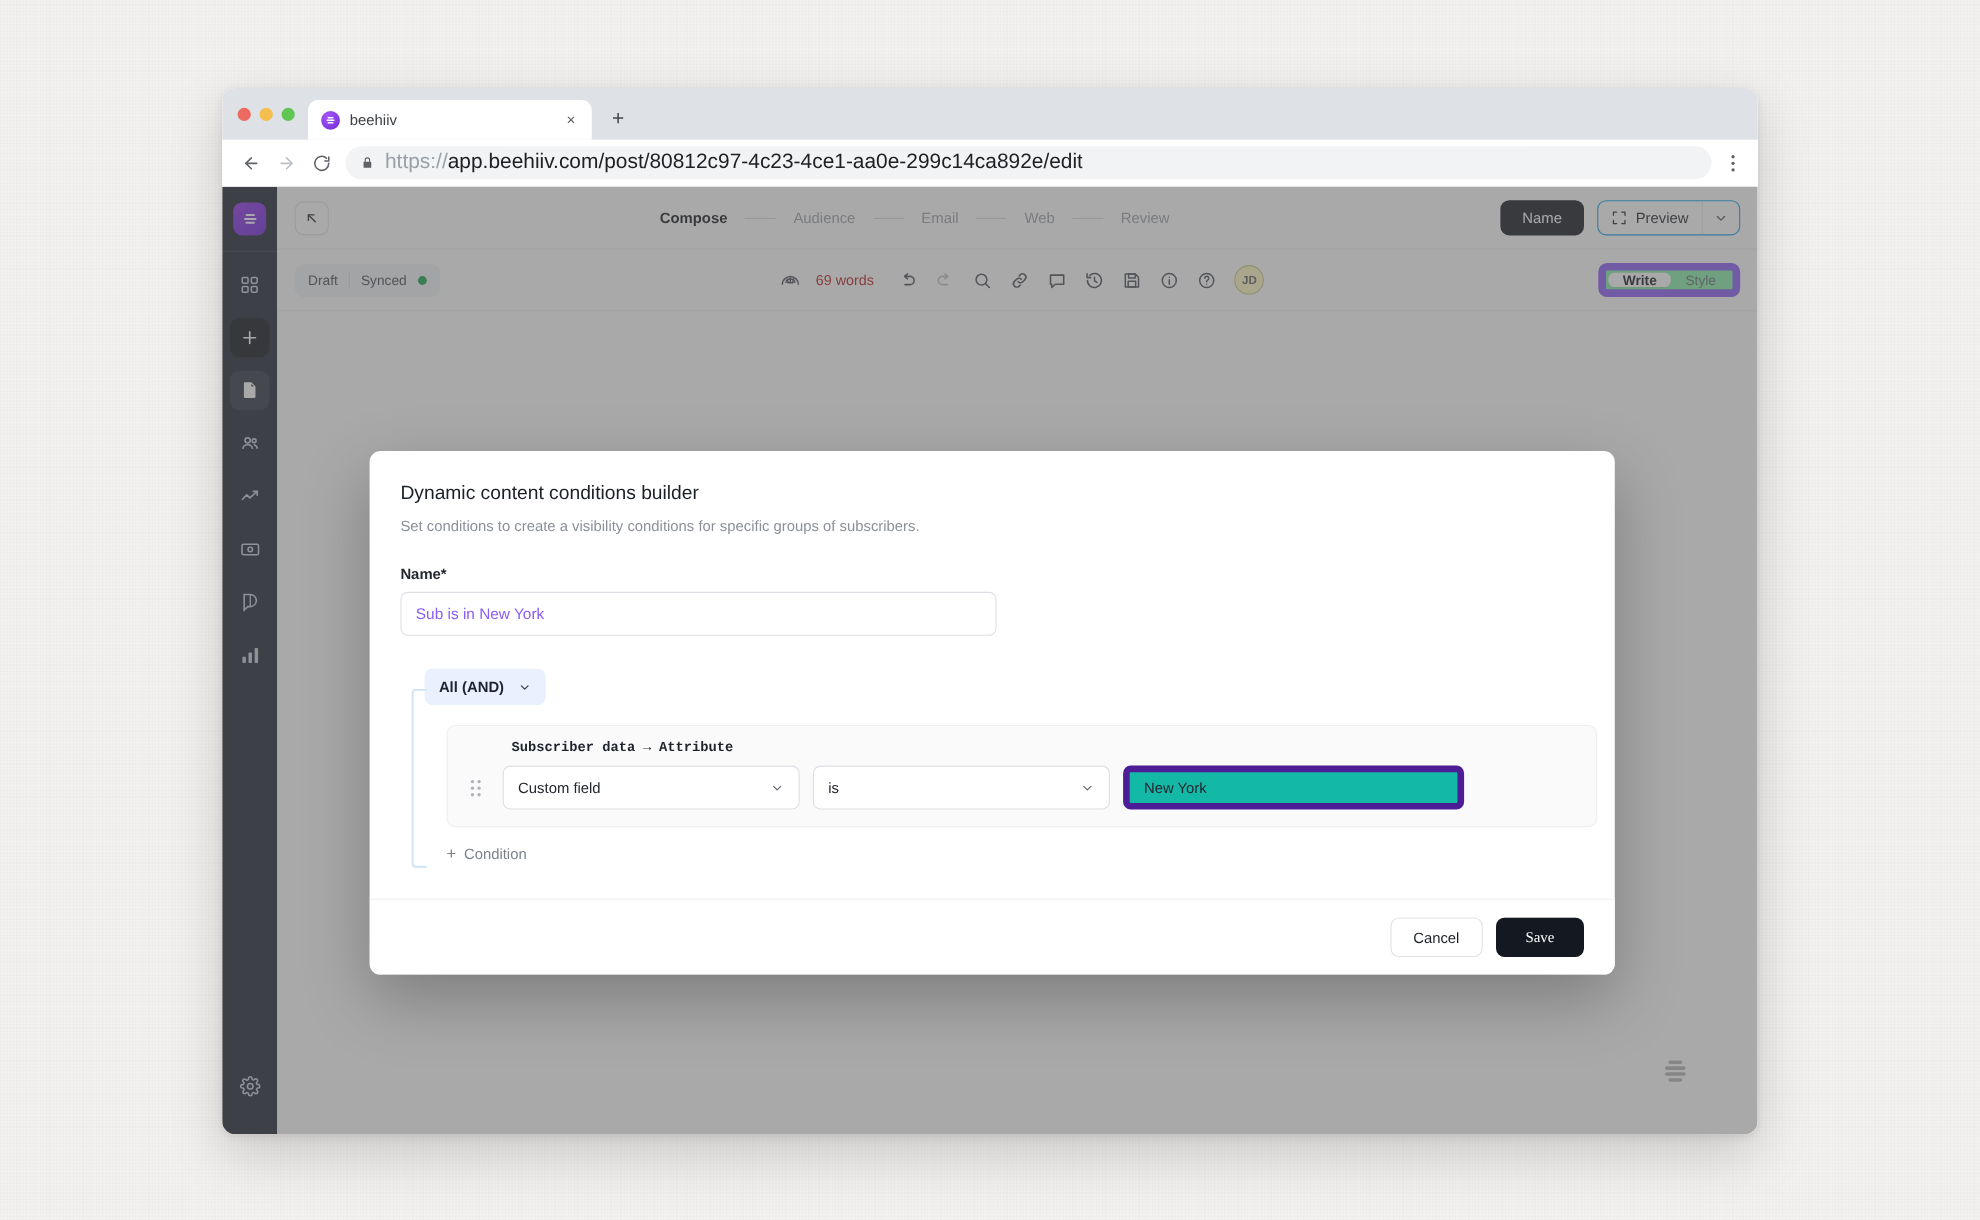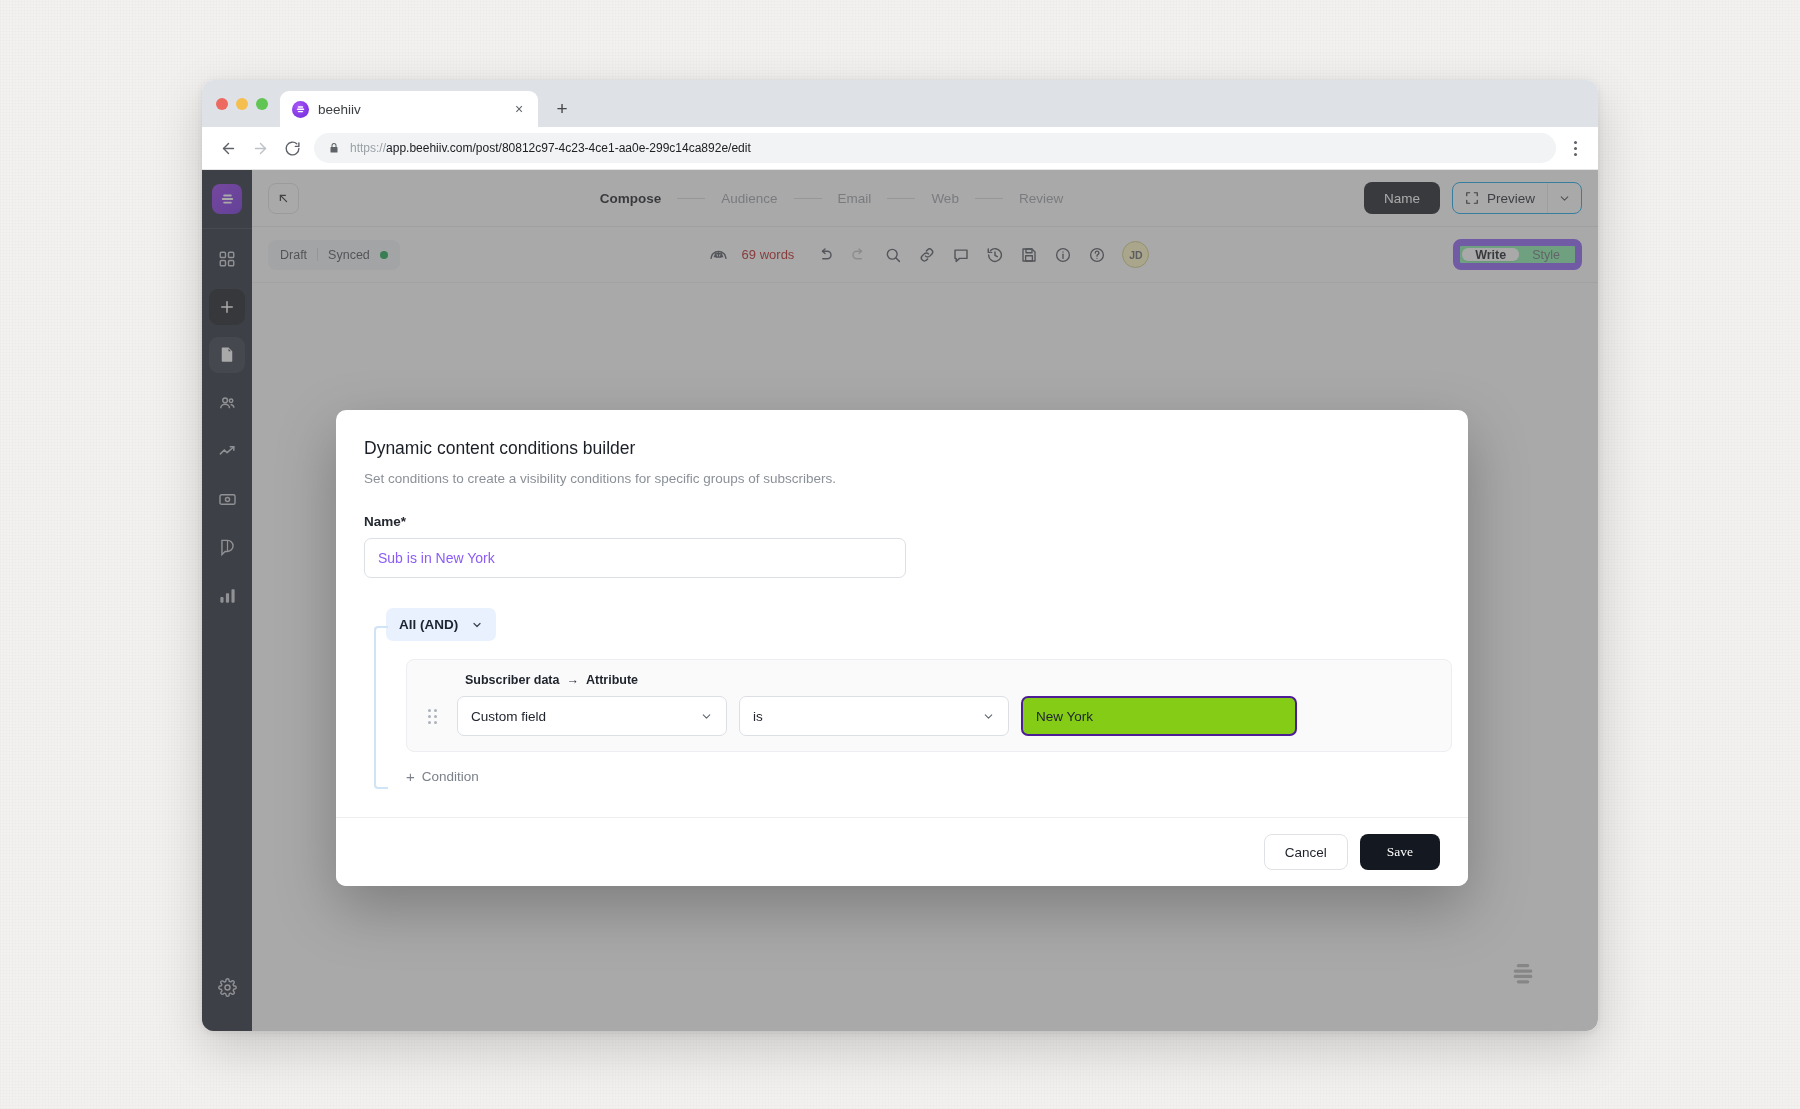--- a/index.html
+++ b/index.html
@@ -82,21 +82,21 @@
     color:#5f6368; border-radius:50%; flex:none;
   }
   .nav-btn.disabled{ color:#bdc1c6; }
   .omnibox{
     flex:1; height:30px; margin-left:6px; margin-right:6px;
     background:#f1f3f4; border-radius:16px;
     display:flex; align-items:center; gap:10px;
     padding:0 14px;
   }
   .omnibox .lock{ color:#5f6368; flex:none; display:flex;}
-  .omnibox .url{ font-size:12px; color:#202124; white-space:nowrap; overflow:hidden;}
+  .omnibox .url{ font-size:19px; color:#202124; white-space:nowrap; overflow:hidden;}
   .omnibox .url .scheme{ color:#9aa0a6; }
   .kebab{
     width:26px;height:30px;display:flex;flex-direction:column;align-items:center;justify-content:center;gap:3px;
     flex:none;
   }
   .kebab i{ width:3px;height:3px;border-radius:50%;background:#5f6368;display:block;}
 
   
   .app{
     flex:1; position:relative; background:#ffffff; overflow:hidden;
@@ -267,39 +267,39 @@
   .cond-card{
     margin-top:18px; margin-left:14px;
     background:#fafafb; border:1px solid #eceef1; border-radius:8px;
     padding:13px 16px 15px 16px;
     display:flex; flex-direction:column;
     width:1046px;
   }
   .cond-path{
     font-size:12.5px; font-weight:700; color:#1f242c;
     margin-left:42px; margin-bottom:9px;
-    display:flex; align-items:center; gap:7px;
+    display:flex; align-items:center; gap:7px;font-family:Liberation Mono, monospace;
   }
   .cond-row{ display:flex; align-items:center; gap:12px; }
   .drag{
     width:18px; display:grid; grid-template-columns:repeat(2,3px); gap:3px;
     margin-right:4px; flex:none; justify-content:center;
   }
   .drag i{ width:3px;height:3px;background:#adb2ba;border-radius:50%;display:block;}
   .select{
     height:40px; border:1px solid #dcdfe4; border-radius:7px;
     background:#fff; display:flex; align-items:center; justify-content:space-between;
     padding:0 13px; font-size:13.5px; color:#22262e;
   }
   .select .cv{ color:#61666f; display:flex;}
   .sel-a{ width:270px; }
   .sel-b{ width:270px; }
   .val-input{
-    width:276px; height:40px; border:2px solid #4c1d95; border-radius:7px;
-    background:#84cc16; padding:0 13px; font-size:13.5px; color:#22262e;
+    width:310px; height:40px; border:6px solid #4c1d95; border-radius:7px;
+    background:#14b8a6; padding:0 13px; font-size:13.5px; color:#22262e;
     display:flex; align-items:center;
     font-family:"Liberation Sans", sans-serif; outline:none;
   }
 
   .add-cond{
     margin-top:16px; margin-left:14px; margin-bottom:26px;
     display:inline-flex; align-items:center; gap:7px;
     font-size:13.5px; color:#7b8089;
   }
   .add-cond .plus{ font-size:15px; color:#7b8089;}

